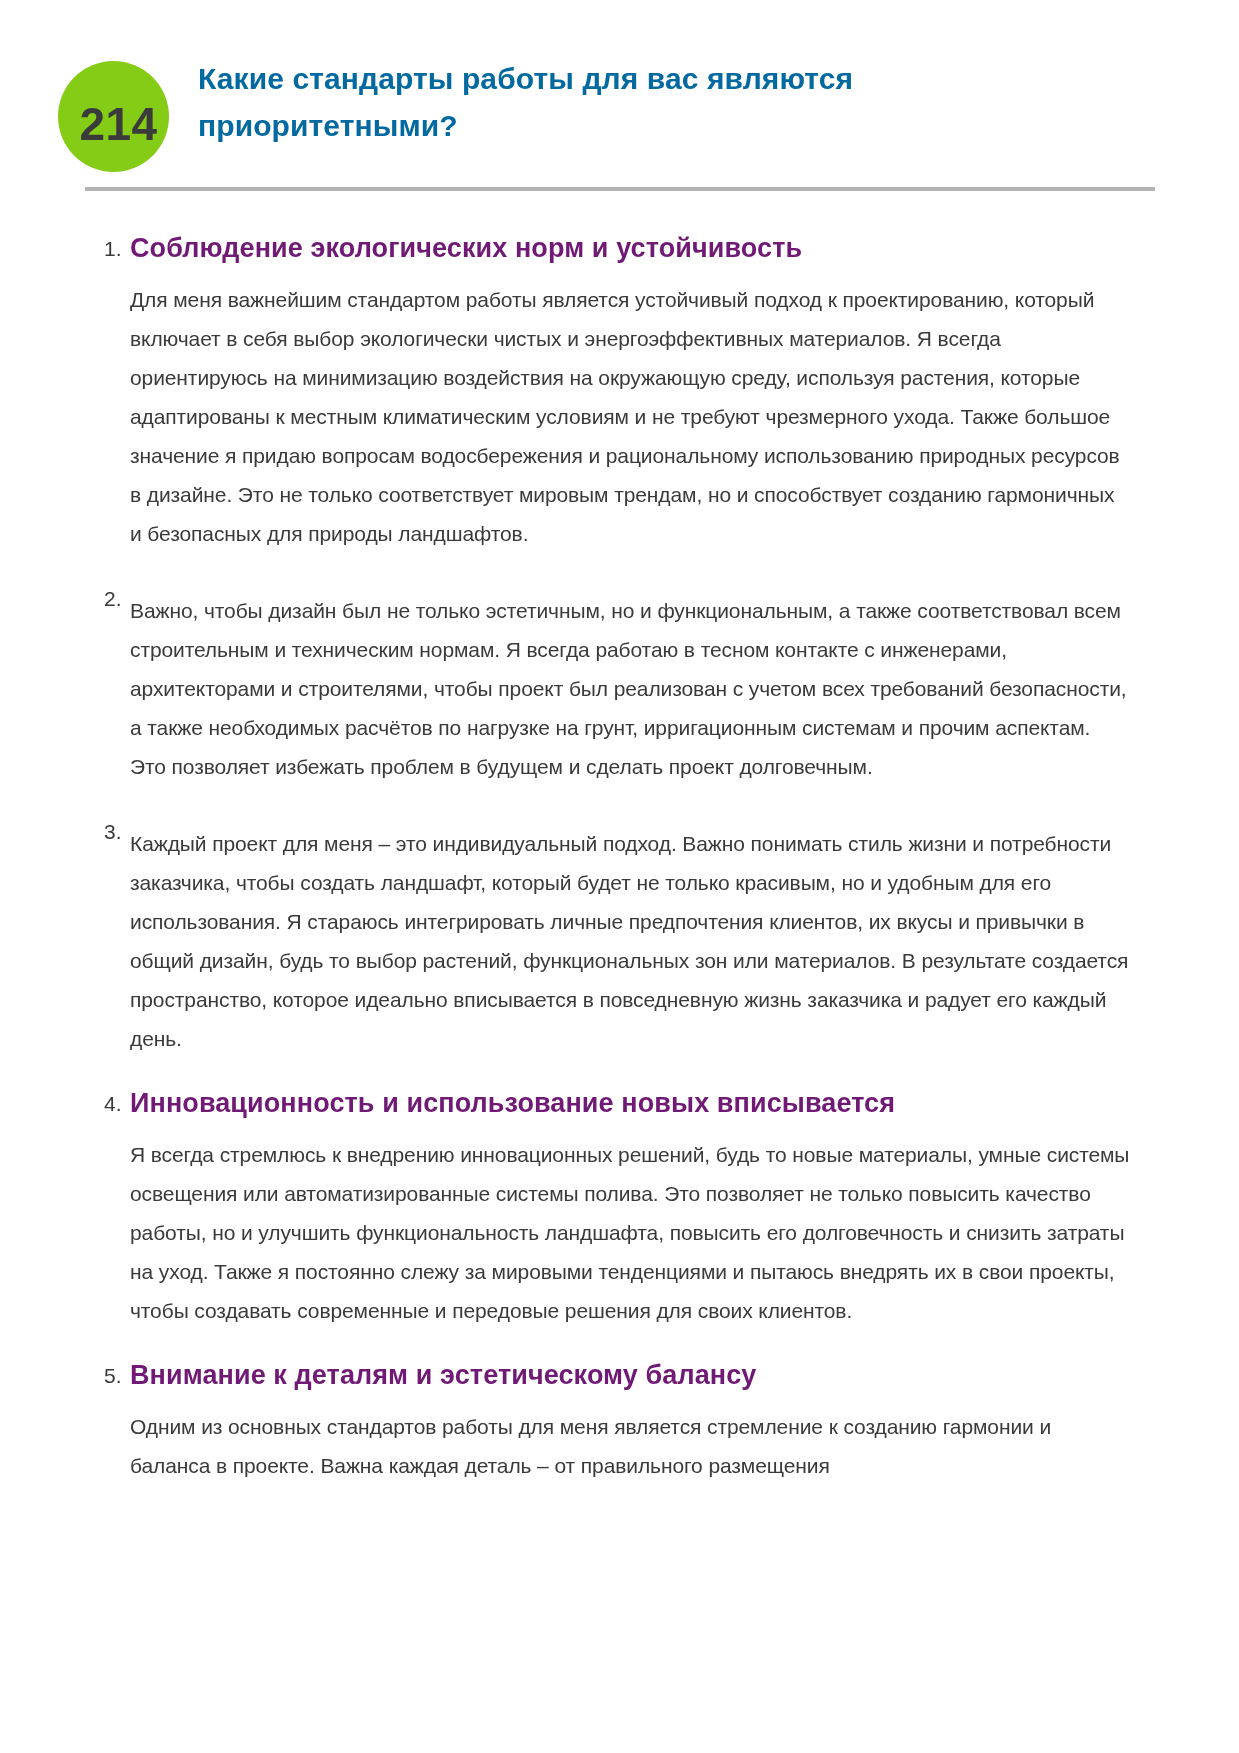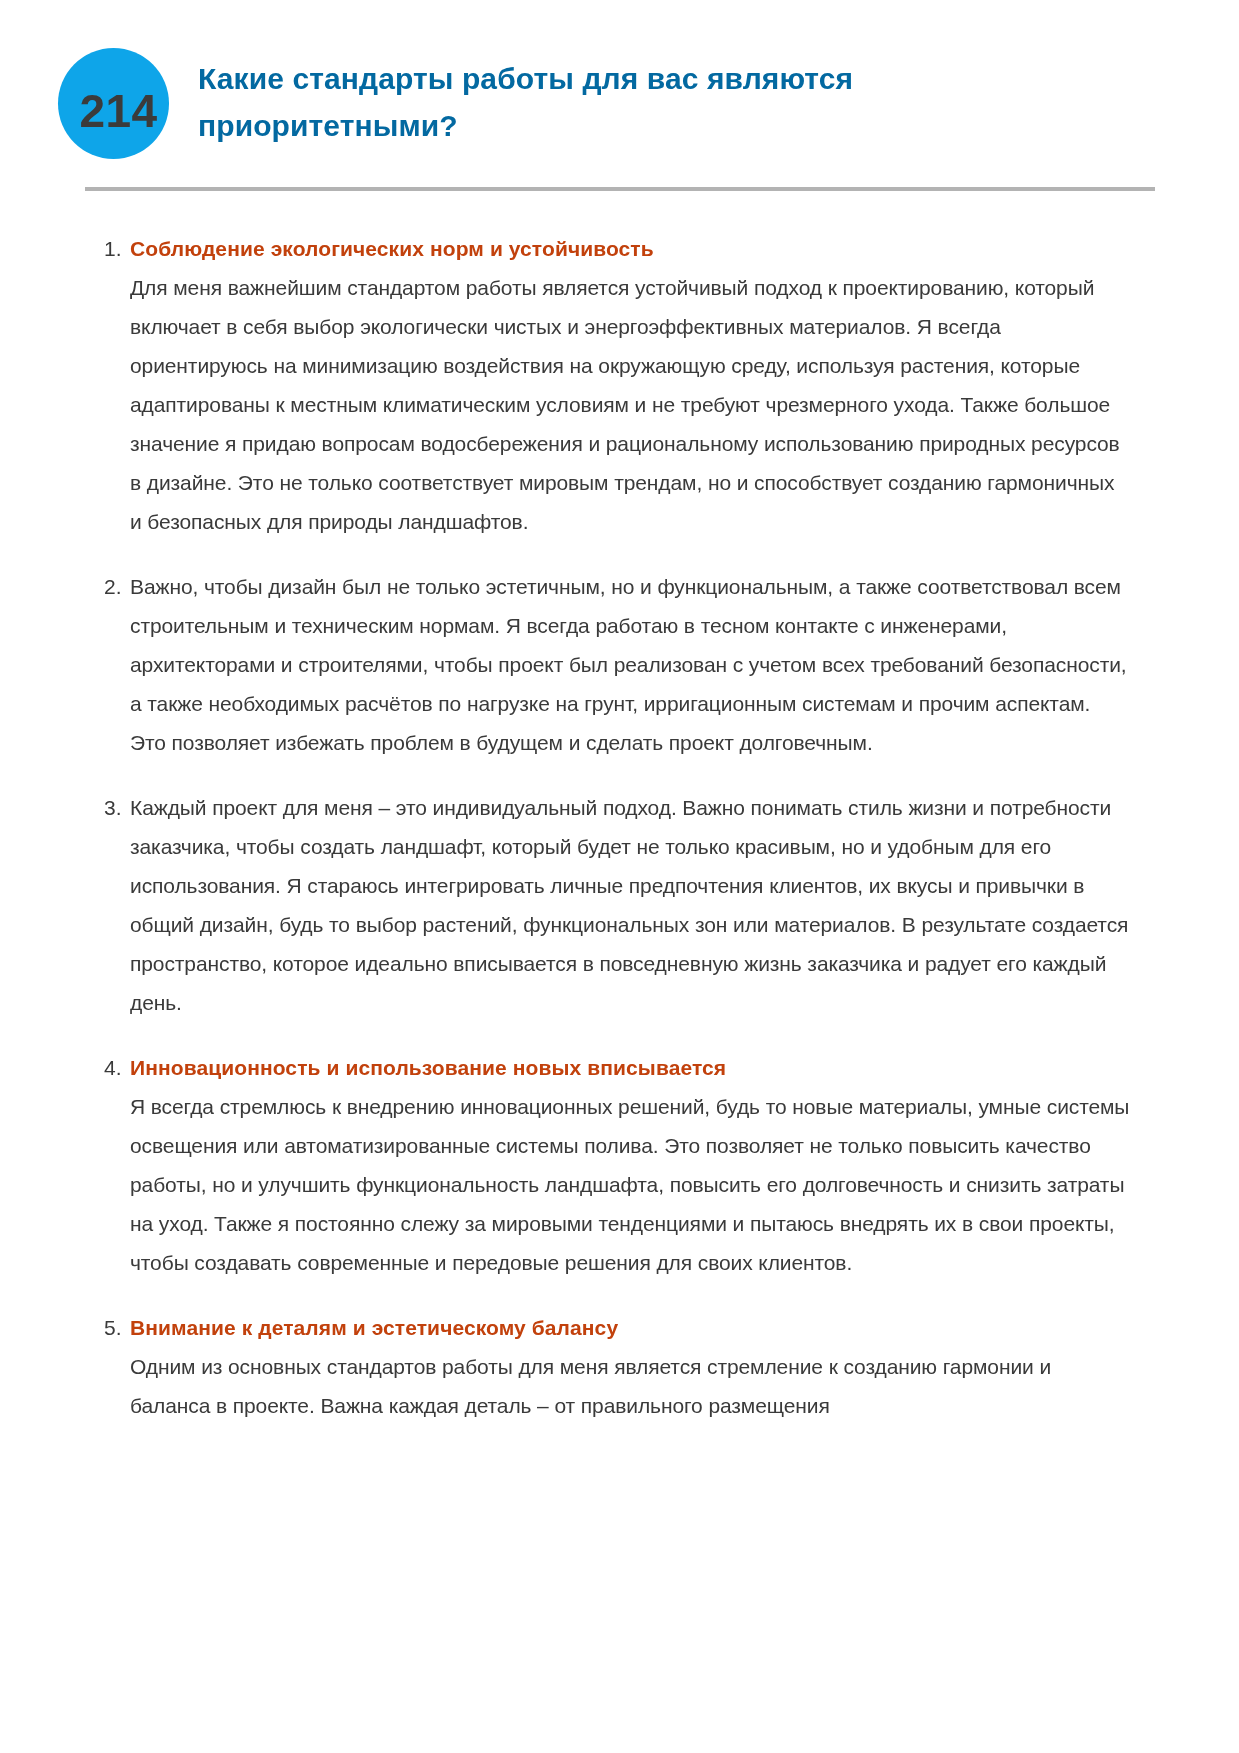--- a/index.html
+++ b/index.html
@@ -20,25 +20,25 @@
     height: 1753px;
     background: #ffffff;
   }
   .header {
     position: relative;
     height: 191px;
   }
   .badge {
     position: absolute;
     left: 58px;
-    top: 48px;
+    top: 61px;
     width: 111px;
     height: 111px;
     border-radius: 50%;
-    background: #0ea5e9;
+    background: #84cc16;
     display: flex;
     align-items: center;
     justify-content: center;
   }
   .badge-num {
     font-size: 46px;
     font-weight: 700;
     color: #3b3b3b;
     letter-spacing: 0.5px;
     transform: translate(5px, 7px);
@@ -75,31 +75,32 @@
     box-sizing: border-box;
     padding-left: 19px;
     font-size: 21px;
     color: #3a3a3a;
     line-height: 39px;
   }
   .qa-content {
     width: 1000px;
   }
   .qa-heading {
-    font-size: 21px;
+    font-size: 27px;
     font-weight: 700;
-    color: #c2410c;
+    color: #701a75;
     line-height: 39px;
     letter-spacing: 0.1px;
   }
   .qa-body {
     font-size: 21px;
     color: #3a3a3a;
     line-height: 39px;
     letter-spacing: -0.1px;
+    margin-top: 12px;
   }
 </style>
 </head>
 <body>
 
 <div class="page">
 
   <div class="header">
     <div class="badge">
       <span class="badge-num">214</span>

